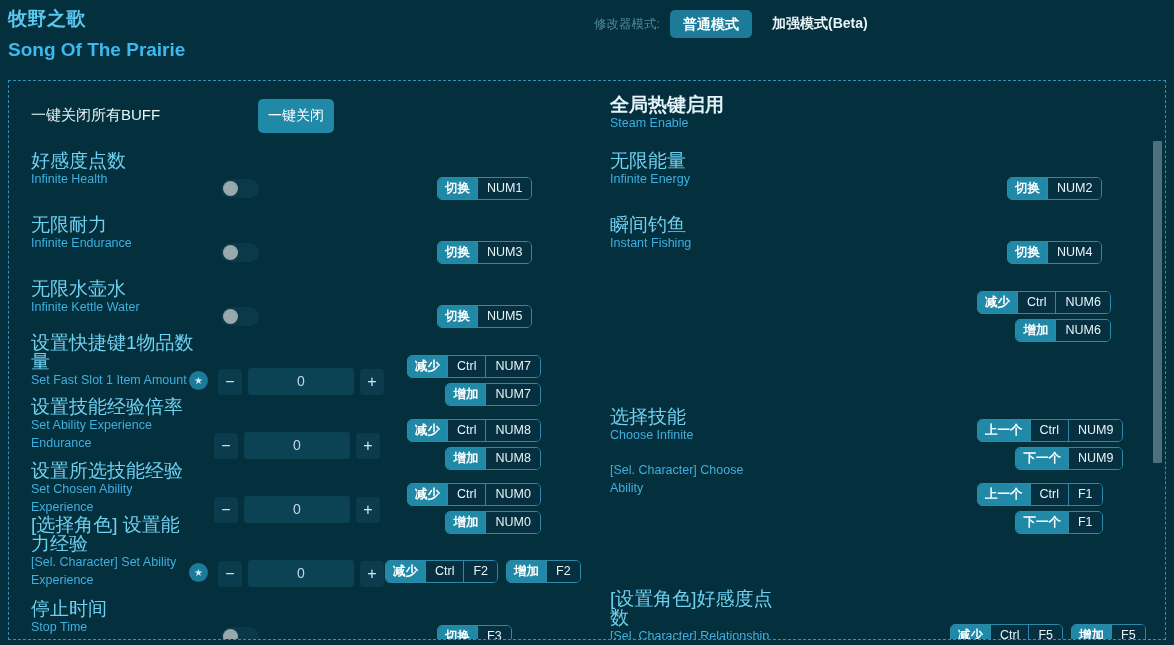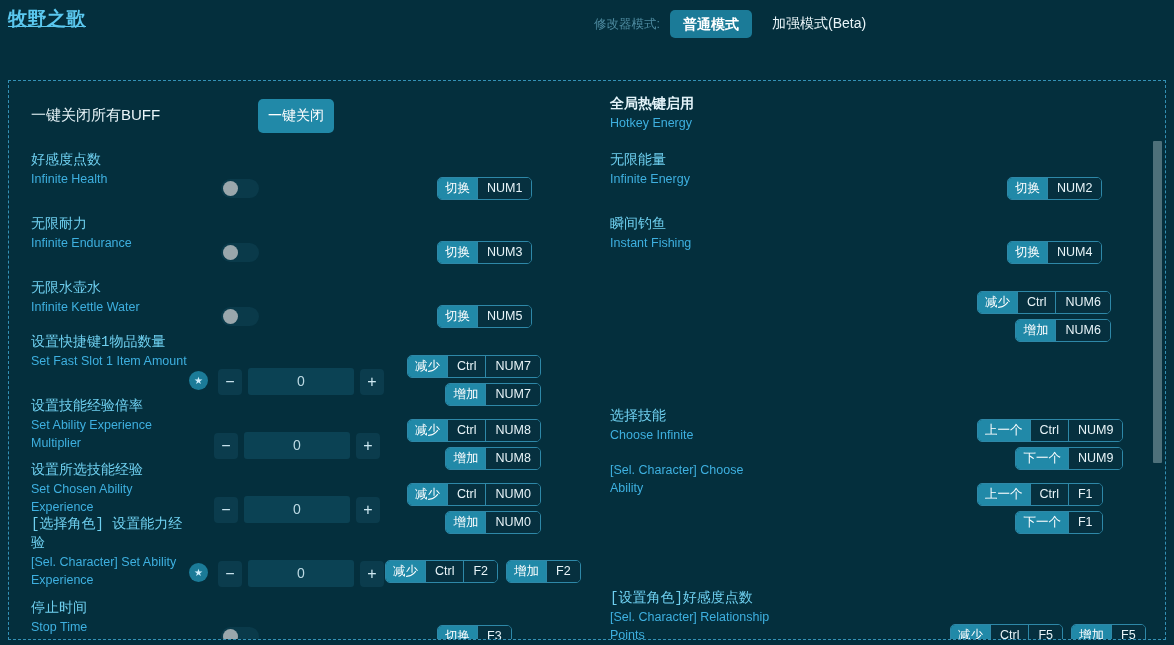--- a/index.html
+++ b/index.html
@@ -16,21 +16,20 @@
     position: relative;
     height: 78px;
     padding: 6px 0 0 8px;
   }
   .title-cn {
     color: #5bc8ef;
     font-size: 19px;
     font-weight: bold;
     line-height: 26px;
     letter-spacing: .5px;
-    text-decoration: underline;
   }
   .title-en {
     color: #3cb9ee;
     font-size: 19px;
     font-weight: bold;
     line-height: 28px;
     margin-top: 4px;
   }
   #header-right {
     position: absolute;
@@ -53,21 +52,21 @@
     font-weight: bold;
     padding: 6px 13px;
     border-radius: 5px;
     border: none;
     cursor: pointer;
     line-height: 16px;
   }
   .mode-btn-off {
     background: transparent;
     color: #e9f4f8;
-    font-weight: normal;
+    font-weight: bold;
     font-size: 14px;
     padding: 6px 10px;
     margin-left: 10px;
     border: none;
     cursor: pointer;
   }
   .steam-btn {
     background: #1b7b98;
     color: #ffffff;
     font-size: 15px;
@@ -105,24 +104,23 @@
   }
 
   
   .lbl {
     position: absolute;
     left: 22px;
     width: 165px;
   }
   .lbl-cn {
     color: #6fd0f0;
-    font-size: 14px;
+    font-size: 19px;
     line-height: 19px;
     white-space: nowrap;
-    font-family: Liberation Mono, monospace;
   }
   .lbl-cn.wrap { white-space: normal; }
   .lbl-en {
     color: #3eb0e0;
     font-size: 12.5px;
     line-height: 18px;
   }
 
   
   .toggle {
@@ -188,21 +186,21 @@
     border: 1px solid #2e88a8;
     border-radius: 5px;
     overflow: hidden;
     height: 23px;
     cursor: pointer;
   }
   .hk-act {
     background: #2189a8;
     color: #ffffff;
     font-size: 12.5px;
-    font-weight: normal;
+    font-weight: bold;
     padding: 0 7px;
     line-height: 21px;
     white-space: nowrap;
   }
   .hk-key {
     background: #06303f;
     color: #e8f4f8;
     font-size: 12.5px;
     padding: 0 9px;
     line-height: 21px;
@@ -242,20 +240,21 @@
     background: #4e707a;
     border-radius: 1px;
     cursor: pointer;
   }
 </style>
 </head>
 <body>
 
 <div id="header">
   <div class="title-cn">牧野之歌</div>
+  <div class="title-en">Song Of The Prairie</div>
 
   <div id="header-right">
     <div class="hrow">
       <div class="hrow-label">修改器模式:</div>
       <button class="mode-btn">普通模式</button>
       <button class="mode-btn-off">加强模式(Beta)</button>
     </div>
   </div>
 </div>
 
@@ -263,21 +262,21 @@
   <div id="panel-inner">
 
     <div class="row" style="top:14px;height:40px;">
       <div class="buff-label">一键关闭所有BUFF</div>
       <button class="closeall-btn" style="left:249px;top:4px;">一键关闭</button>
     </div>
 
     <div class="row" style="top:14px;height:44px;left:579px;width:579px;">
       <div class="lbl" style="left:22px;top:0;">
         <div class="lbl-cn" style="color:#e3f3f9;font-weight:bold;">全局热键启用</div>
-        <div class="lbl-en">Hotkey Energy</div>
+        <div class="lbl-en">Steam Enable</div>
       </div>
 
     </div>
 
     <div id="rows-host">
         <div class="row" style="top: 88px; left: 0px; height: 40px;">
           <div class="lbl" style="top: -18px;">
             <div class="lbl-cn">好感度点数</div>
             <div class="lbl-en">Infinite Health</div>
           </div>
@@ -395,21 +394,21 @@
               <div class="hk">
                 <span class="hk-act">增加</span>
                 <span class="hk-key">NUM7</span>
               </div>
             </div>
           </div>
         </div>
         <div class="row" style="top: 344px; left: 0px; height: 40px;">
           <div class="lbl" style="top: -28px;">
             <div class="lbl-cn">设置技能经验倍率</div>
-            <div class="lbl-en">Set Ability Experience Multiplier</div>
+            <div class="lbl-en">Set Ability Experience Endurance</div>
           </div>
           <div class="stepper" style="left: 205px; top: 7px;">
             <button class="step-btn">−</button>
             <div class="num-field">0</div>
             <button class="step-btn">+</button>
           </div>
           <div class="hk-group" style="left: 398px; top: -6px;">
             <div class="hk-line">
               <div class="hk">
                 <span class="hk-act">减少</span>

